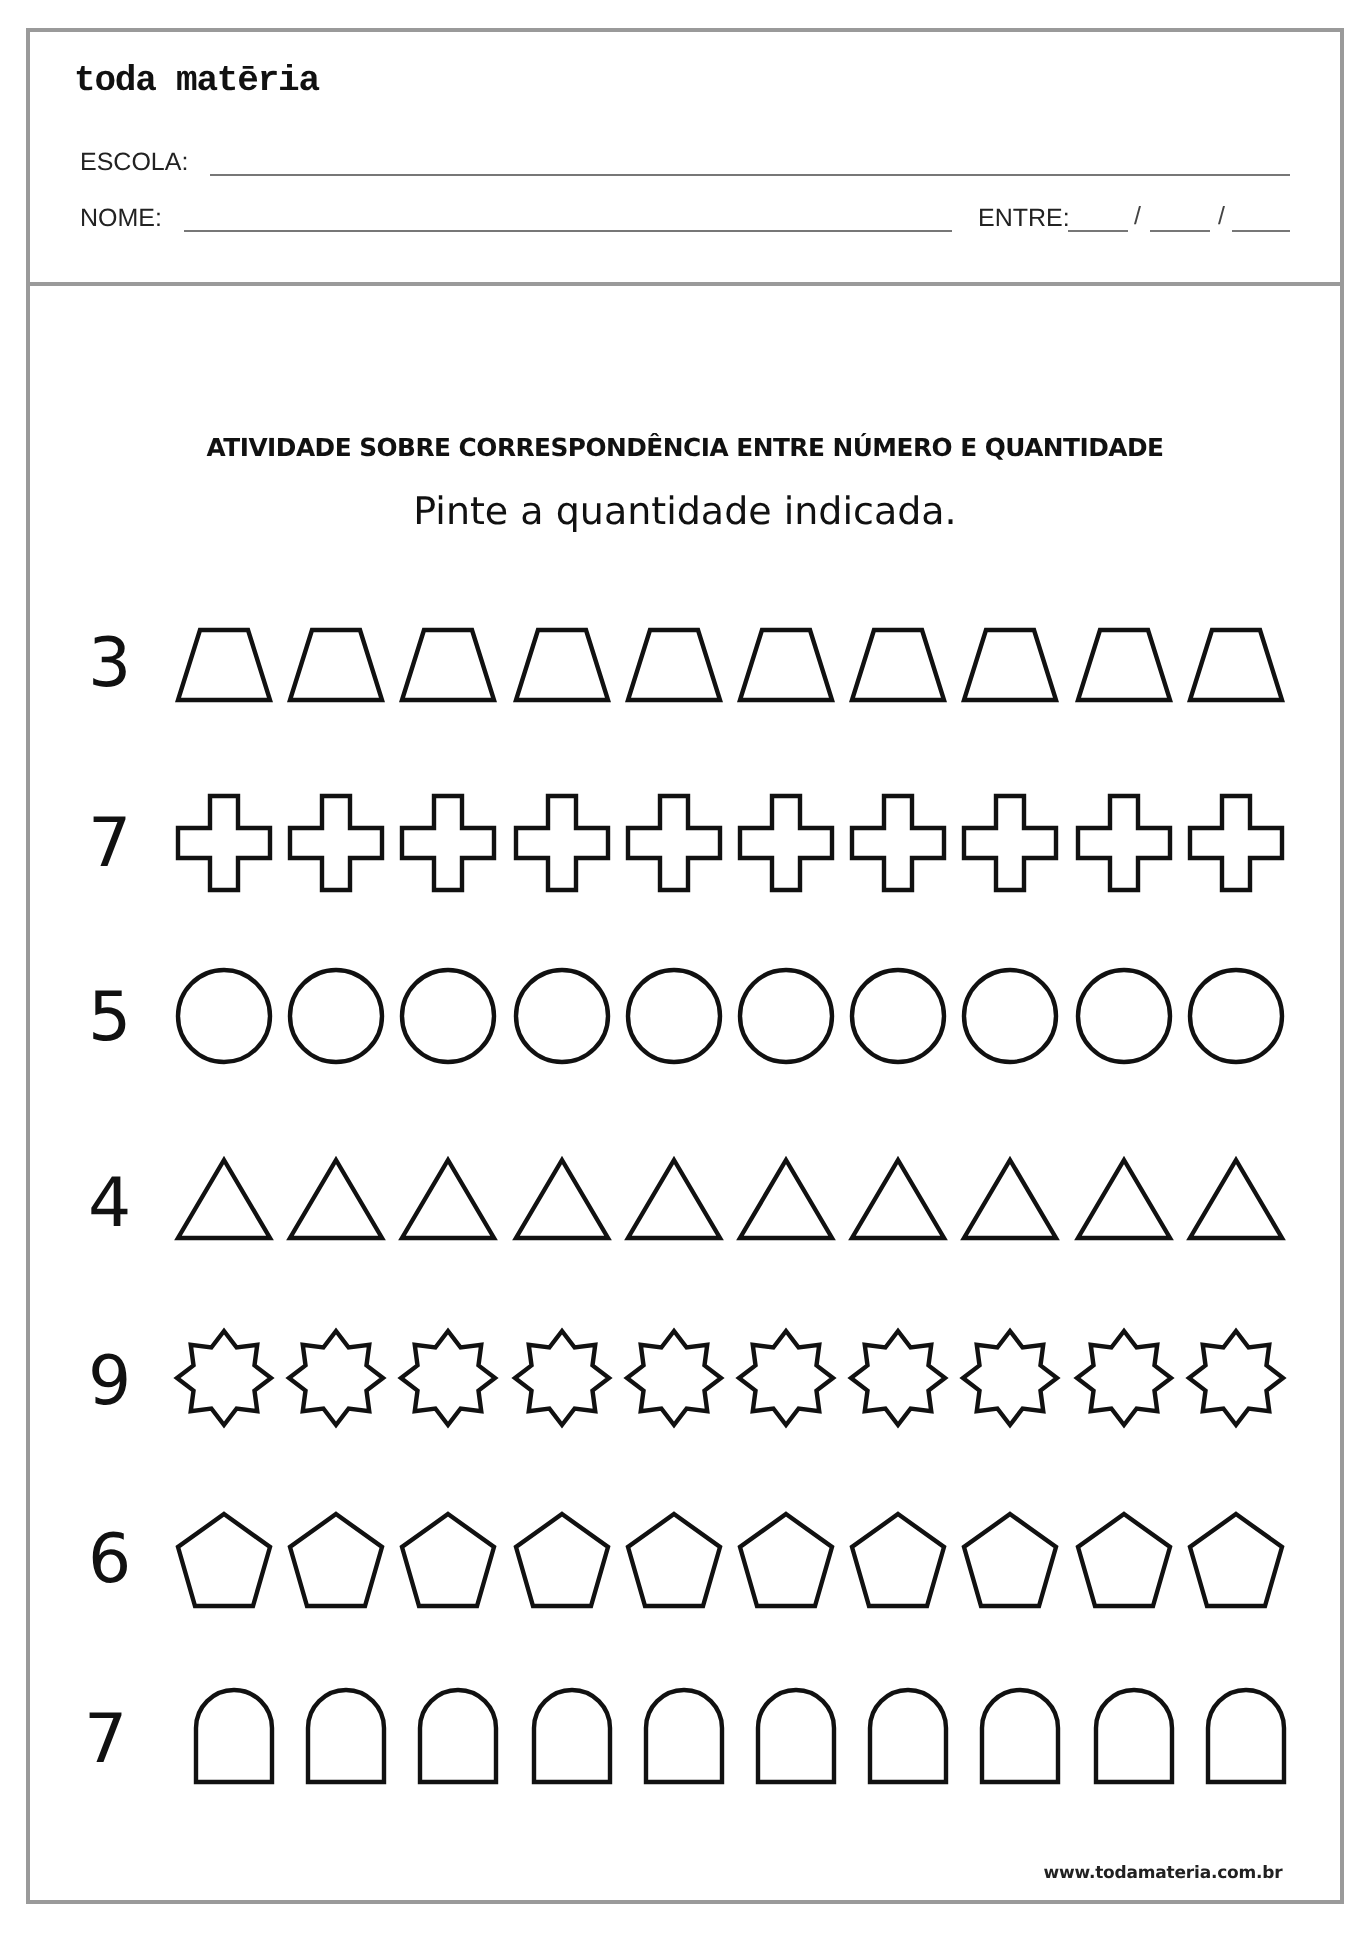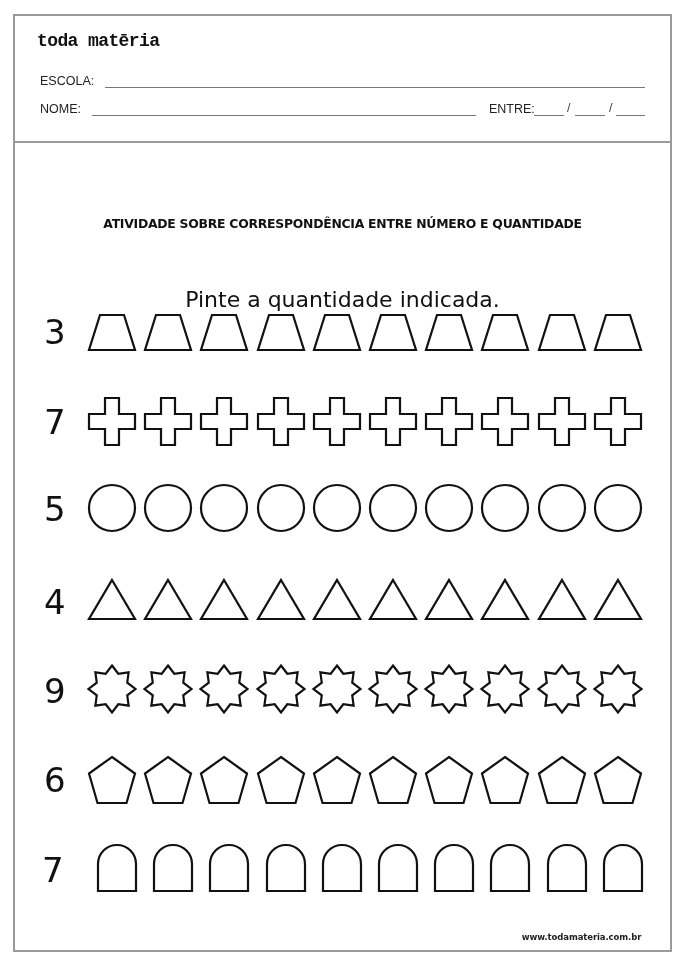--- a/index.html
+++ b/index.html
@@ -11,21 +11,21 @@
              border-top:2px solid #9a9a9a; }
   .logo { position:absolute; left:37px; top:31px; font-family:Liberation Mono, monospace;
           font-size:18px; font-weight:bold; letter-spacing:-0.6px; color:#111; }
   .field-label { position:absolute; font-size:12.5px; color:#222; }
   .field-line { position:absolute; height:0; border-top:1px solid #777; }
   .slash { position:absolute; font-size:12.5px; color:#444; }
   .title { position:absolute; left:0; width:685px; top:216px; text-align:center;
            font-family:"DejaVu Sans", sans-serif; font-weight:bold; font-size:12.4px;
            letter-spacing:-0.25px; color:#111; }
   .instruction { position:absolute; left:0; width:685px; top:245px; text-align:center;
-                 font-family:"DejaVu Sans", sans-serif; font-size:22px; color:#111;margin-top:42px; }
+                 font-family:"DejaVu Sans", sans-serif; font-size:19px; color:#111; }
   .row-number { position:absolute; width:60px; font-family:"DejaVu Sans", sans-serif;
                 font-size:34px; font-weight:normal; color:#111; line-height:1; }
   .shape { position:absolute; overflow:visible; }
   .footer { position:absolute; left:520px; width:123px; top:932px; text-align:center;
             font-family:"DejaVu Sans", sans-serif; font-weight:bold; font-size:8.5px;
             color:#222; letter-spacing:-0.1px; }
 </style>
 </head>
 <body>
 

